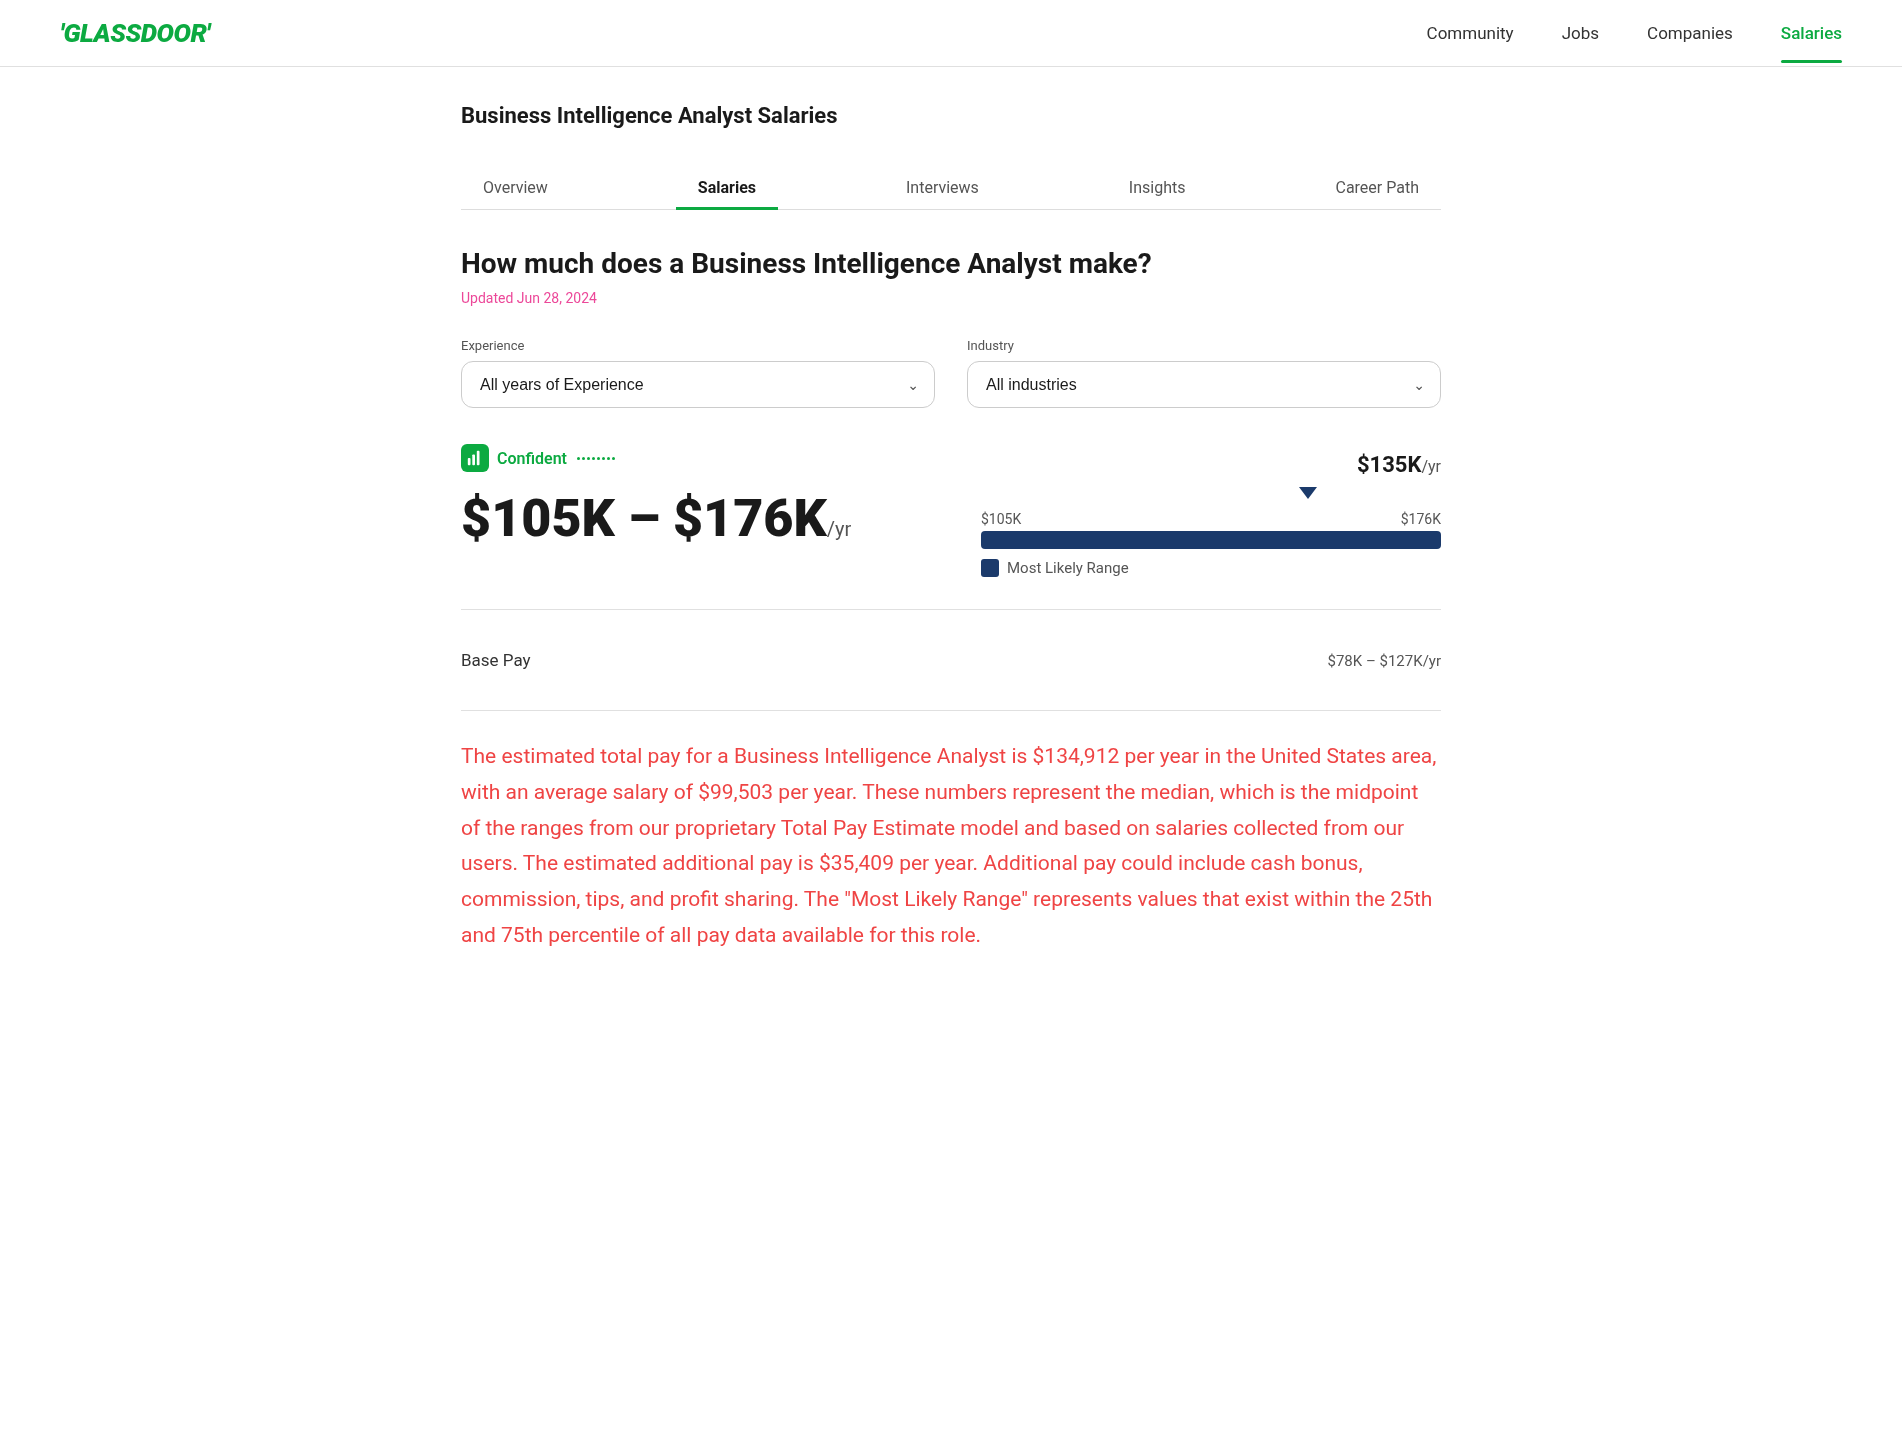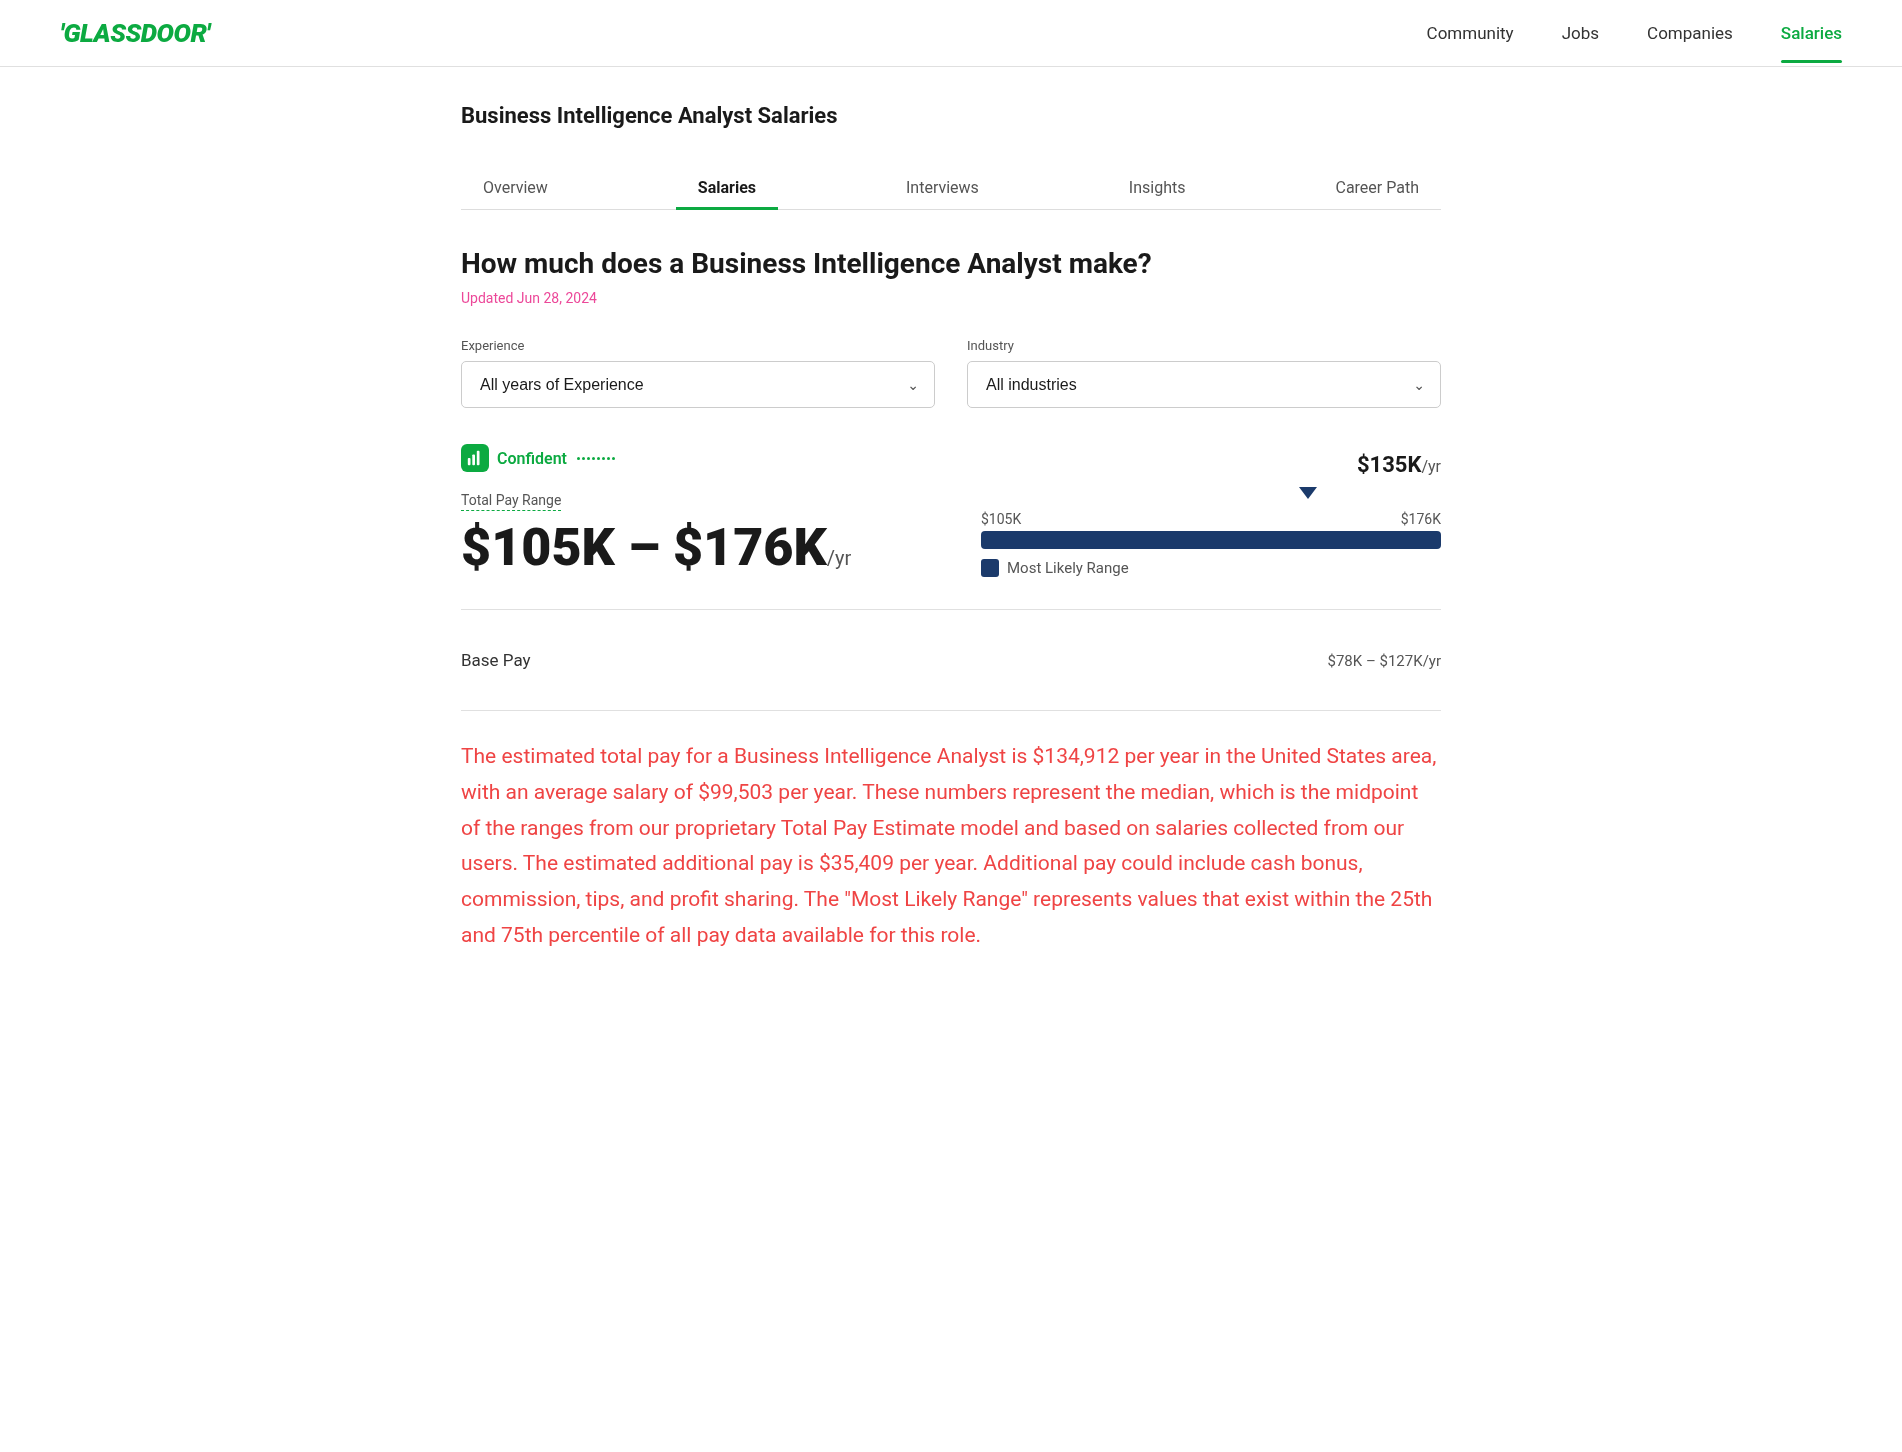--- a/index.html
+++ b/index.html
@@ -26,21 +26,21 @@
 
     
     .main-heading { font-size: 28px; font-weight: 700; color: #1a1a1a; margin-bottom: 8px; line-height: 1.3; }
     .updated-date { font-size: 14px; color: #ec4899; margin-bottom: 32px; }
 
     
     .filters { display: flex; gap: 32px; margin-bottom: 36px; }
     .filter-group { flex: 1; }
     .filter-label { font-size: 13px; color: #555; margin-bottom: 8px; }
     .filter-select-wrapper { position: relative; }
-    .filter-select-wrapper select { width: 100%; border: 1.5px solid #ccc; border-radius: 5px; padding: 14px 44px 14px 18px; font-size: 16px; color: #1a1a1a; appearance: none; background: #fff; cursor: pointer; }
+    .filter-select-wrapper select { width: 100%; border: 1.5px solid #ccc; border-radius: 12px; padding: 14px 44px 14px 18px; font-size: 16px; color: #1a1a1a; appearance: none; background: #fff; cursor: pointer; }
     .filter-chevron { position: absolute; right: 16px; top: 50%; transform: translateY(-50%); pointer-events: none; color: #555; font-size: 14px; }
 
     
     .confident-badge { display: flex; align-items: center; gap: 8px; margin-bottom: 18px; }
     .confident-icon { background: #0caa41; border-radius: 6px; width: 28px; height: 28px; display: flex; align-items: center; justify-content: center; }
     .confident-icon svg { width: 18px; height: 18px; fill: white; }
     .confident-text { font-size: 16px; font-weight: 600; color: #0caa41; }
     .confident-dots { display: flex; gap: 2px; margin-left: 2px; }
     .confident-dot { width: 3px; height: 3px; border-radius: 50%; background: #0caa41; }
 
@@ -142,23 +142,20 @@
           <div class="confident-dot"></div>
           <div class="confident-dot"></div>
           <div class="confident-dot"></div>
           <div class="confident-dot"></div>
           <div class="confident-dot"></div>
           <div class="confident-dot"></div>
           <div class="confident-dot"></div>
         </div>
       </div>
 
-      <div style="margin-bottom:4px;">
-        <span class="total-pay-label">Total Pay Range</span>
-      </div>
       <div class="total-pay-range">
         <span>$105K</span>
         <span> – </span>
         <span>$176K</span><span class="yr">/yr</span>
       </div>
     </div>
 
     <div class="pay-right">
       <div style="text-align:right; margin-bottom:6px;">
         <span style="font-size:22px; font-weight:700;">$135K</span><span style="font-size:16px; color:#555;">/yr</span>

